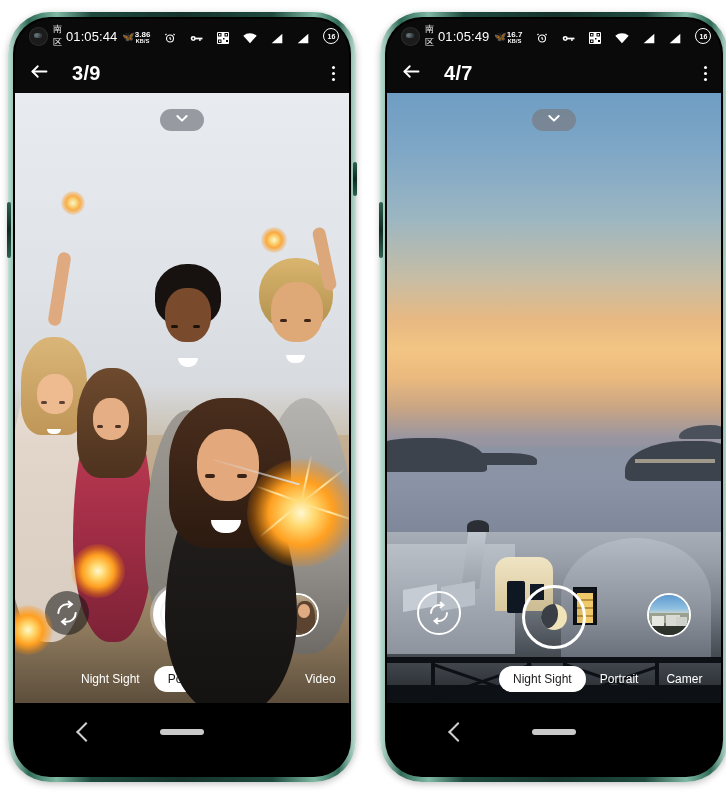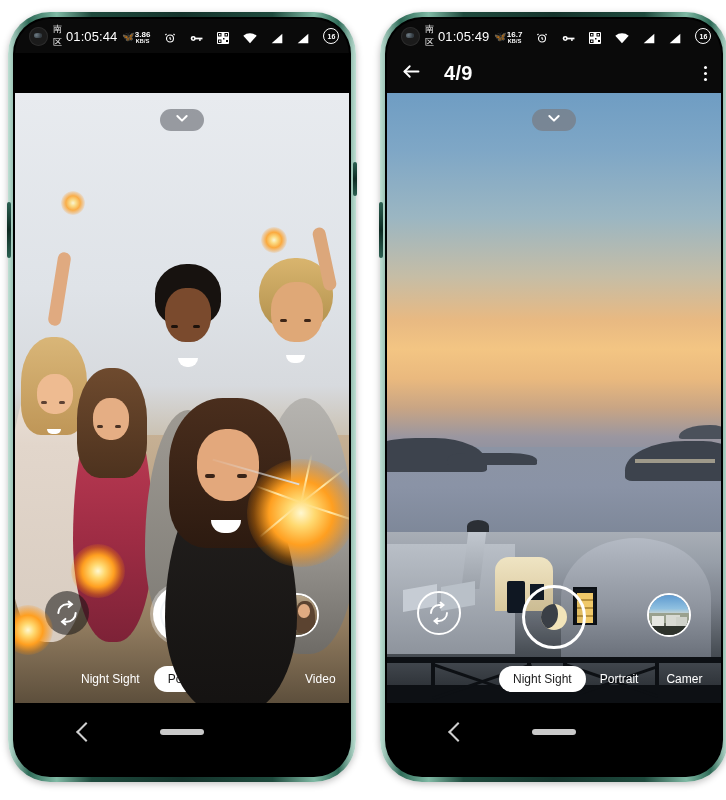--- a/index.html
+++ b/index.html
@@ -164,20 +164,34 @@
             </span>
         <span class="ic">
           <svg width="12" height="11" viewBox="0 0 18 16" fill="#fff">
                 <path d="M17 1v14H1Z"></path>
               </svg>
             </span>
         <span class="batt">16</span>
       </div>
     </div>
 
+    <div class="appbar">
+      <span>
+        <svg width="21" height="21" viewBox="0 0 24 24" fill="none" stroke="#fff" stroke-width="2.1" stroke-linecap="round" stroke-linejoin="round">
+          <path d="M20 12H4"></path>
+              <path d="M10 6 4 12l6 6"></path>
+            </svg>
+      </span>
+      <span class="title">3/9</span>
+      <span class="kebab">
+            <span></span>
+            <span></span>
+            <span></span>
+          </span>
+    </div>
 
     <div class="viewfinder">
       <div class="vf-img">
         <div class="sky"></div>
         <div class="sand"></div>
 
         <div class="person" style="left:-8px;top:44%;width:84px;height:46%;background:linear-gradient(180deg,#efe7e0,#e2d6cb 30%,#d8ccc0);"></div>
         <div class="head" style="left:14px;top:42%;width:50px;height:64px;background:#e8b98f;"></div>
         <div style="position:absolute;left:6px;top:40%;width:66px;height:98px;border-radius:46% 46% 30% 30%;background:linear-gradient(180deg,#d9b678,#bf9657);z-index:2;"></div>
         <div style="position:absolute;left:22px;top:46%;width:36px;height:40px;border-radius:46%;background:#eebb91;z-index:3;"></div>
@@ -338,21 +352,21 @@
       </div>
     </div>
 
     <div class="appbar">
       <span>
         <svg width="21" height="21" viewBox="0 0 24 24" fill="none" stroke="#fff" stroke-width="2.1" stroke-linecap="round" stroke-linejoin="round">
           <path d="M20 12H4"></path>
               <path d="M10 6 4 12l6 6"></path>
             </svg>
       </span>
-      <span class="title">4/9</span>
+      <span class="title">4/7</span>
       <span class="kebab">
             <span></span>
             <span></span>
             <span></span>
           </span>
     </div>
 
     <div class="viewfinder">
       <div class="vf-img">
         <div class="sunsky"></div>

